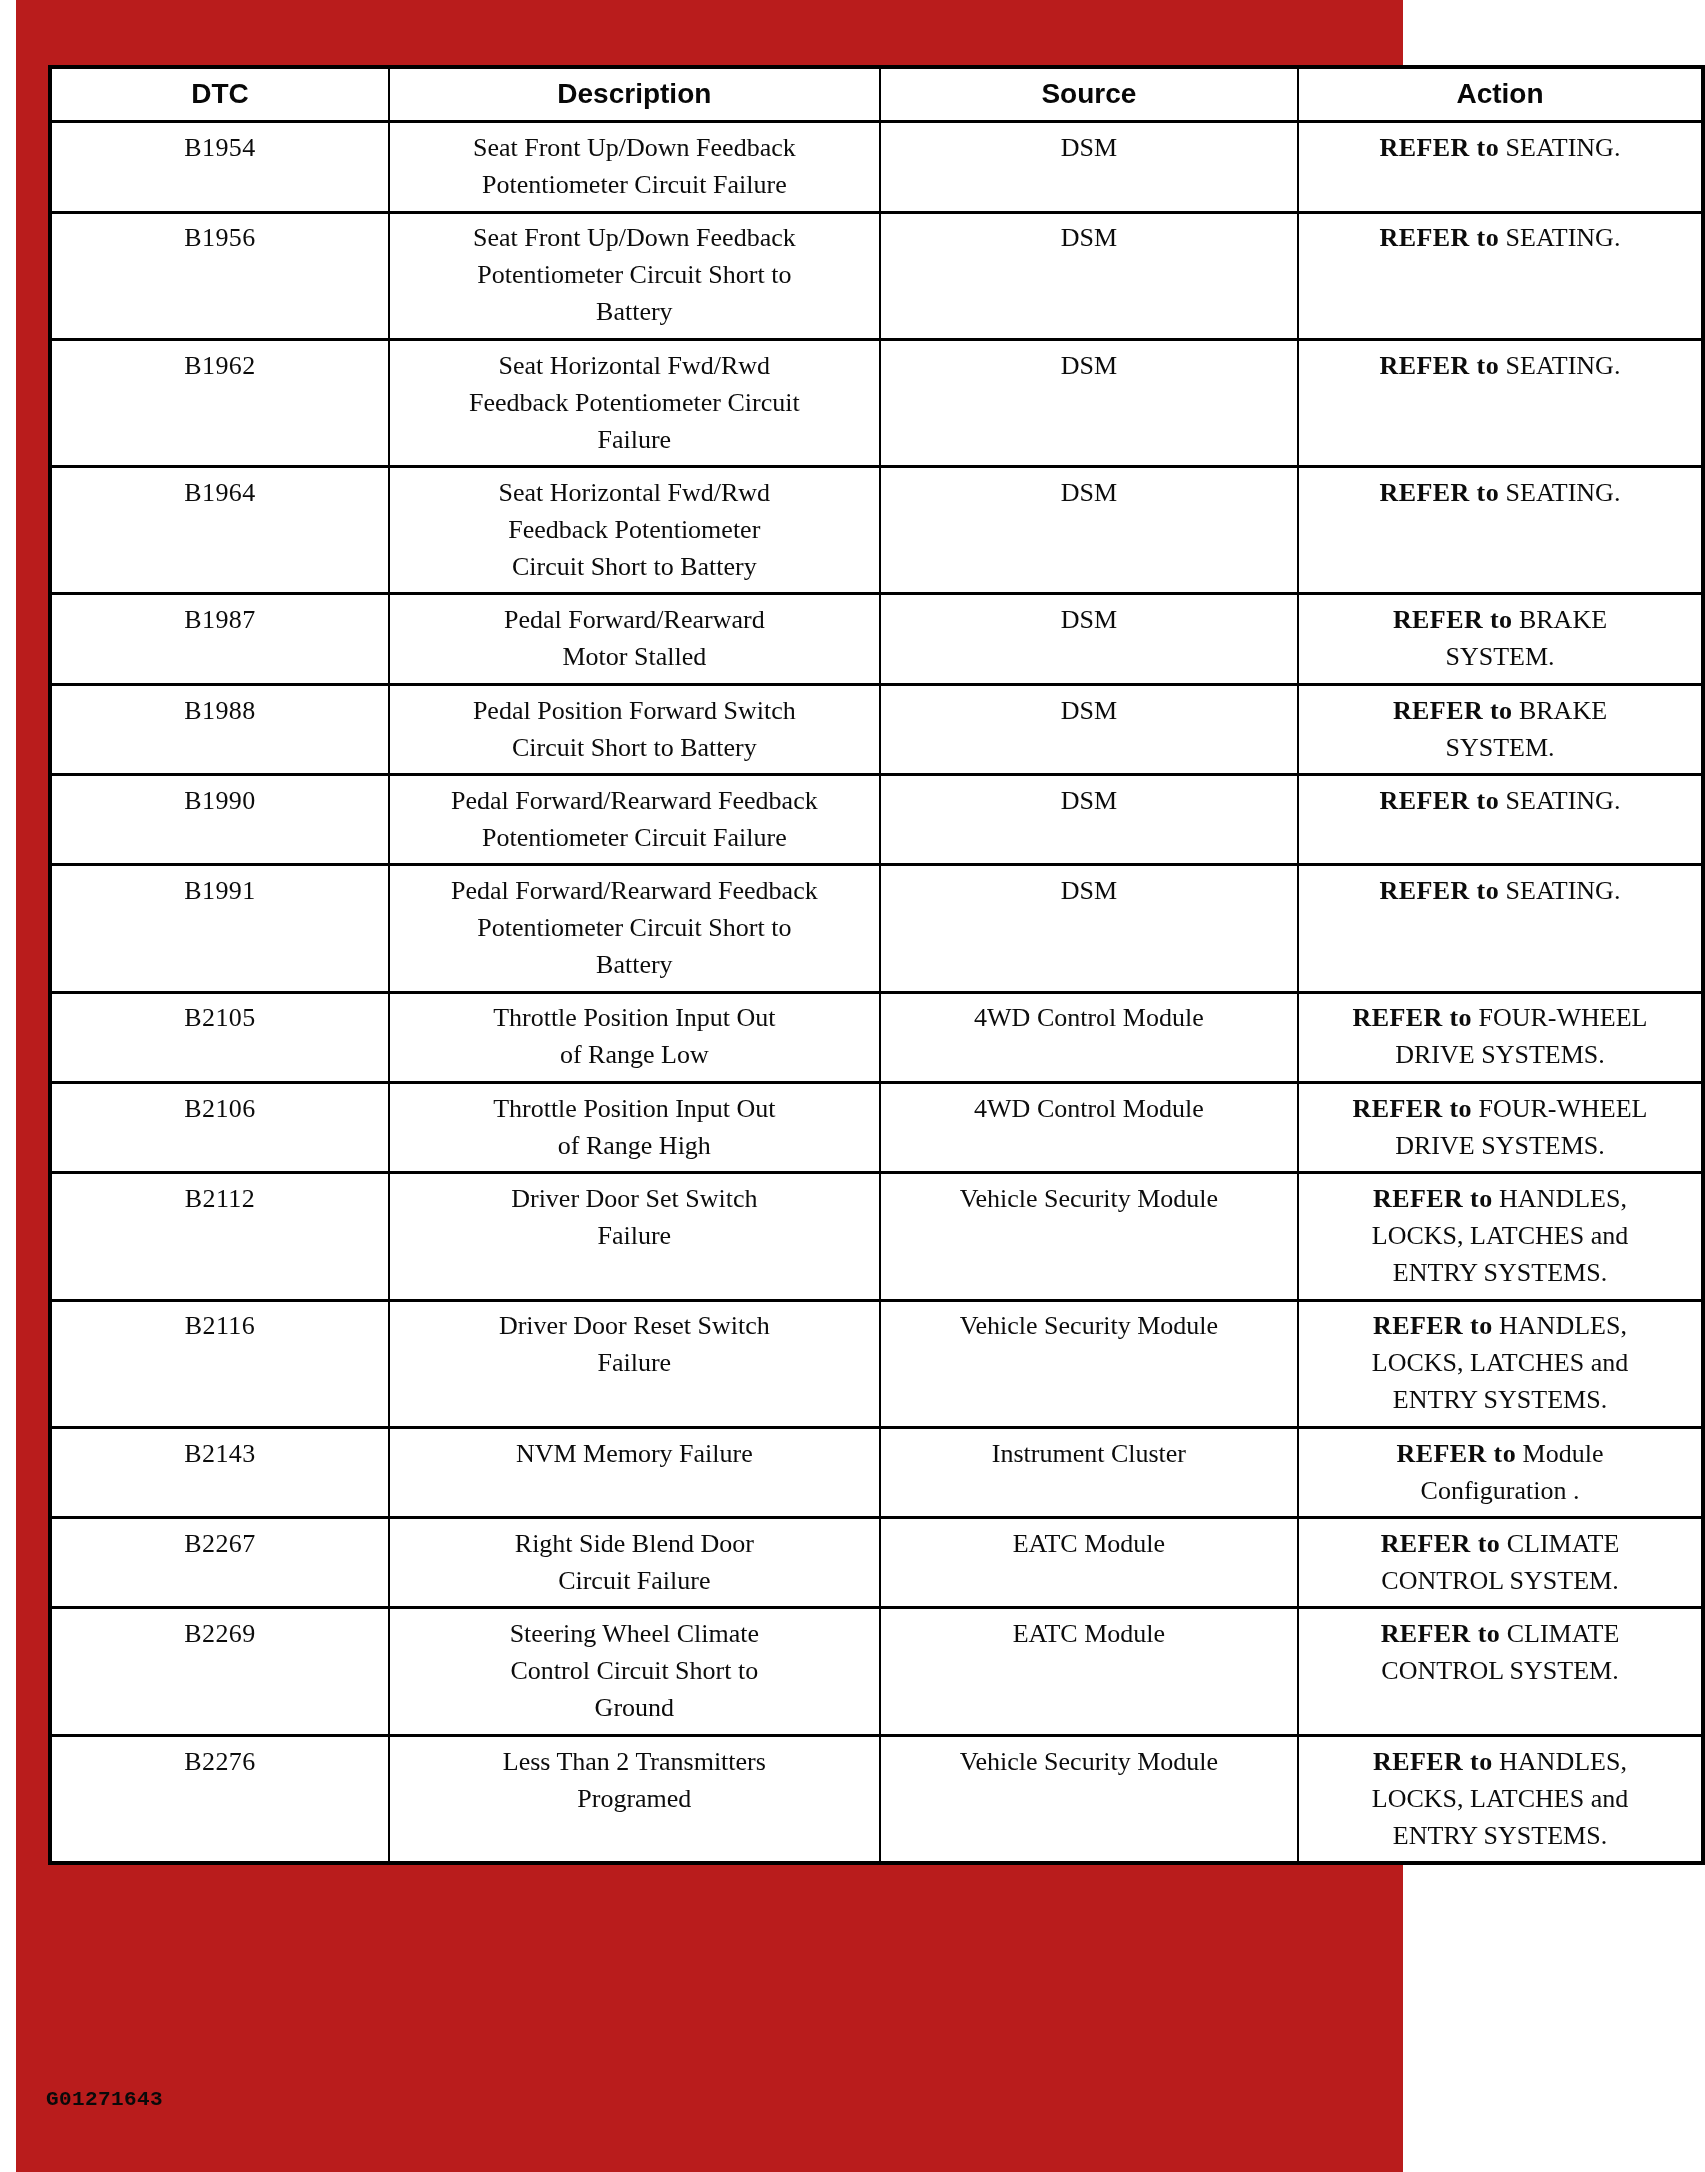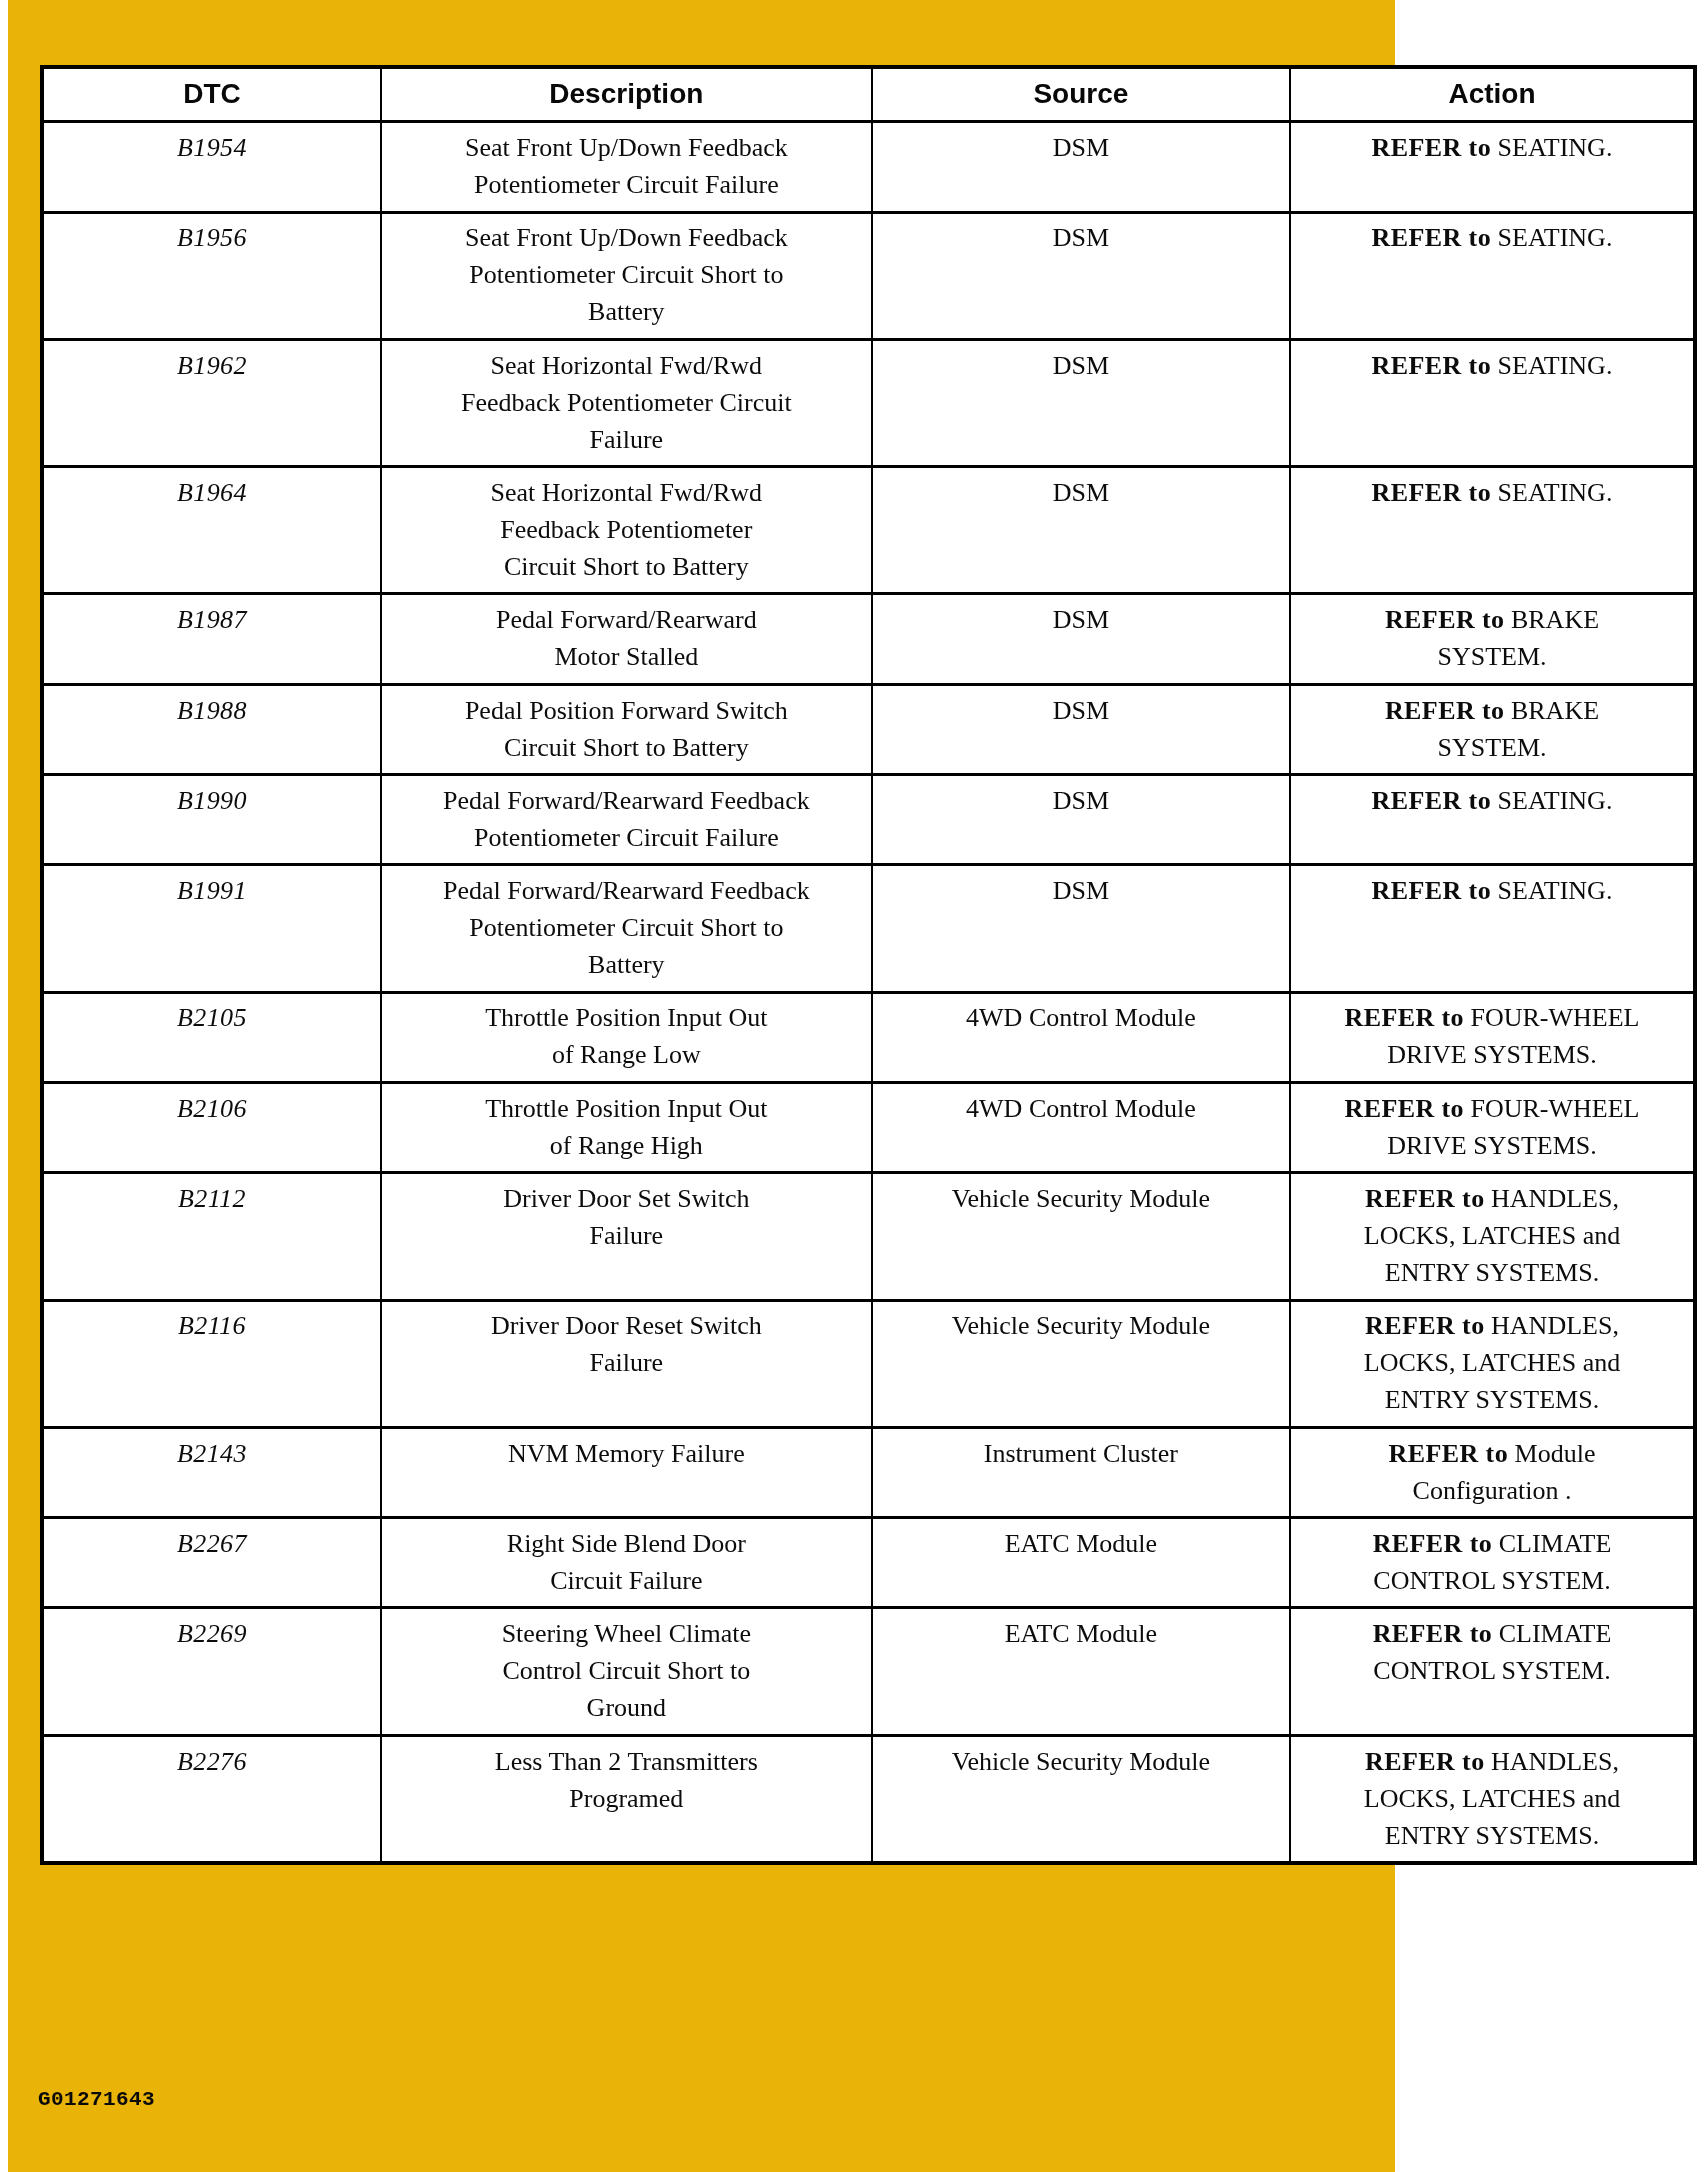--- a/index.html
+++ b/index.html
@@ -6,23 +6,23 @@
   body {
     width: 1705px;
     height: 2172px;
     background: #ffffff;
     color: #0c0c0c;
     font-family: "Liberation Serif", serif;
     position: relative;
   }
   .sheet {
     position: absolute;
-    left: 8px; top: 0;
+    left: 16px; top: 0;
     width: 1387px; height: 2172px;
-    background: #eab308;
+    background: #b91c1c;
   }
   table.dtc-table {
     position: absolute;
     left: 32px;
     top: 65px;
     width: 1657px;
     border-collapse: collapse;
     border: 4.2px solid #000;
     background: #fff;
   }
@@ -59,21 +59,21 @@
   .pre { white-space: pre-line; }
 
   td.cell-action .refer-bold {
     font-weight: 700;
     letter-spacing: 0.4px;
   }
   td.cell-action .refer-rest {
     font-weight: 400;
     margin-top: 12px;
   }
-  td.cell-dtc { letter-spacing: 0.4px; font-style: italic; }
+  td.cell-dtc { letter-spacing: 0.4px; }
 
   .figure-id {
     position: absolute;
     left: 30px;
     top: 2088px;
     font-family: Liberation Mono, monospace;
     font-weight: 700;
     font-size: 21px;
     color: #0a0a0a;
     letter-spacing: 0.4px;

